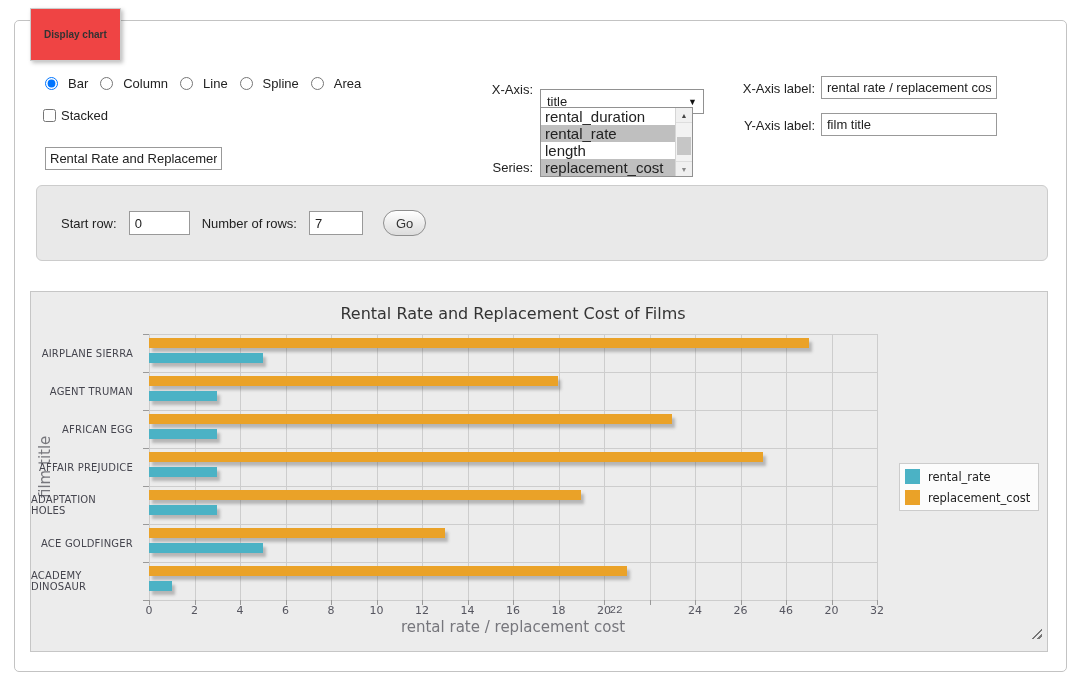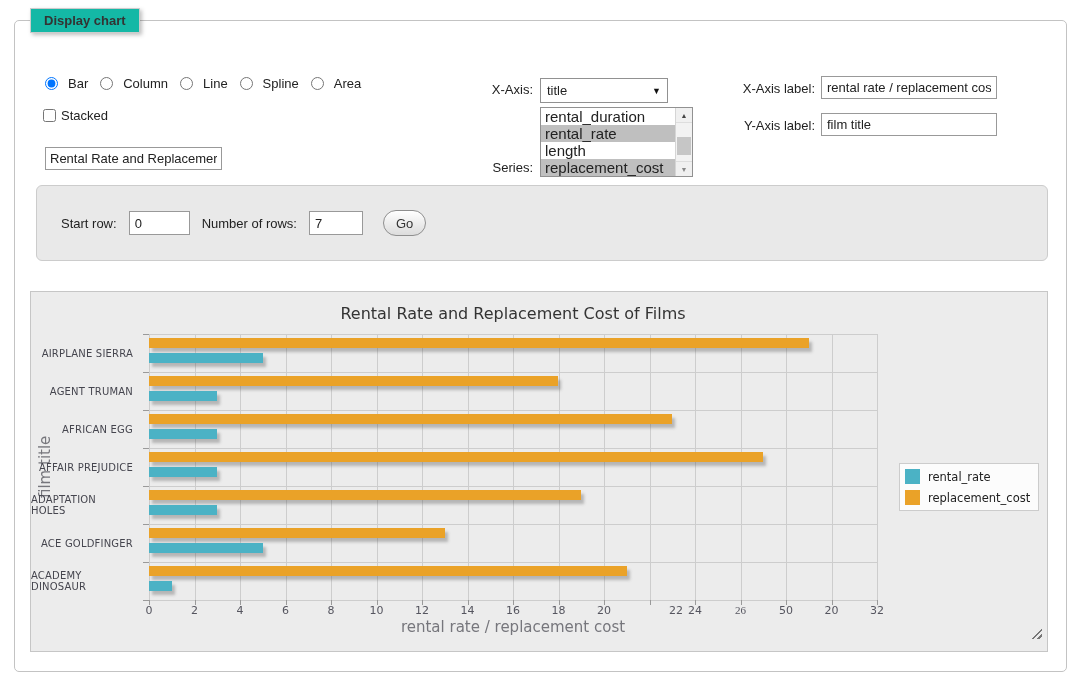--- a/index.html
+++ b/index.html
@@ -9,37 +9,37 @@
     background:#fff; font-family:"Liberation Sans", sans-serif;
     font-size:13px; color:#222; overflow:hidden;
   }
   
   .outer {
     position:absolute; left:14px; top:20px; width:1053px; height:652px;
     border:1px solid #c3c3c3; border-radius:5px; background:#fff;
   }
   .panel-legend {
     position:absolute; left:30px; top:8px; z-index:5;
-    background:#14b8a6; border:1px solid #ccc; padding:4px 13px;
-    font-weight:bold; font-size:13px; color:#333;
+    background:#ef4444; border:1px solid #ccc; padding:20px 13px;
+    font-weight:bold; font-size:10px; color:#333;
     box-shadow:2px 2px 4px rgba(0,0,0,0.25);
   }
   
   .radio-row { position:absolute; left:30px; top:55px; display:flex; align-items:center; gap:6px; }
   .radio-row label { display:flex; align-items:center; gap:10px; margin-right:6px; }
   .radio-row input, .stacked-row input { margin:0; }
   .stacked-row { position:absolute; left:28px; top:87px; display:flex; align-items:center; gap:5px; }
   .title-input {
     position:absolute; left:30px; top:126px; width:177px; height:23px;
     border:1px solid #999; padding:2px 4px; font-size:13px; font-family:"Liberation Sans",sans-serif;
     background:#fff; color:#222;
   }
   .lbl-right { position:absolute; text-align:right; color:#222; }
   .fake-select {
-    position:absolute; left:525px; top:57px; width:128px; height:25px;
+    position:absolute; left:525px; top:68px; width:164px; height:25px;
     border:1px solid #919191; background:#fff; display:flex; align-items:center;
     padding:0 6px; justify-content:space-between; cursor:default;
   }
   .fake-select .arrow { font-size:9px; color:#111; }
   .listbox {
     position:absolute; left:525px; top:86px; width:153px; height:70px;
     border:1px solid #919191; background:#fff; display:flex; overflow:hidden;
   }
   .listbox .opts { flex:1 1 auto; }
   .listbox .opt { height:17px; line-height:17px; padding:0 4px; white-space:nowrap; font-size:15px; }
@@ -244,27 +244,27 @@
         <div class="xticklabel" style="left: 391px;">12</div>
         <div class="xtickmark" style="left: 436.5px;"></div>
         <div class="xticklabel" style="left: 436.5px; text-align: center;">14</div>
         <div class="xtickmark" style="left: 482px;"></div>
         <div class="xticklabel" style="left: 482px;">16</div>
         <div class="xtickmark" style="left: 527.5px;"></div>
         <div class="xticklabel" style="left: 527.5px;">18</div>
         <div class="xtickmark" style="left: 573px;"></div>
         <div class="xticklabel" style="left: 573px;">20</div>
         <div class="xtickmark" style="left: 618.5px;"></div>
-        <div class="xticklabel" style="left: 645px;">22</div>
+        <div class="xticklabel" style="left: 585px; font-family: Liberation Mono, monospace;">22</div>
         <div class="xtickmark" style="left: 664px;"></div>
         <div class="xticklabel" style="left: 664px;">24</div>
         <div class="xtickmark" style="left: 709.5px;"></div>
-        <div class="xticklabel" style="left: 709.5px; font-family: Liberation Serif, serif;">26</div>
+        <div class="xticklabel" style="left: 709.5px;">26</div>
         <div class="xtickmark" style="left: 755px;"></div>
-        <div class="xticklabel" style="left: 755px;">50</div>
+        <div class="xticklabel" style="left: 755px;">46</div>
         <div class="xtickmark" style="left: 800.5px;"></div>
         <div class="xticklabel" style="left: 800.5px;">20</div>
         <div class="xtickmark" style="left: 846px;"></div>
         <div class="xticklabel" style="left: 846px;">32</div>
         <div class="ytick" style="top: 42px;"></div>
         <div class="ytick" style="top: 80px;"></div>
         <div class="ytick" style="top: 118px;"></div>
         <div class="ytick" style="top: 156px;"></div>
         <div class="ytick" style="top: 194px;"></div>
         <div class="ytick" style="top: 232px;"></div>

